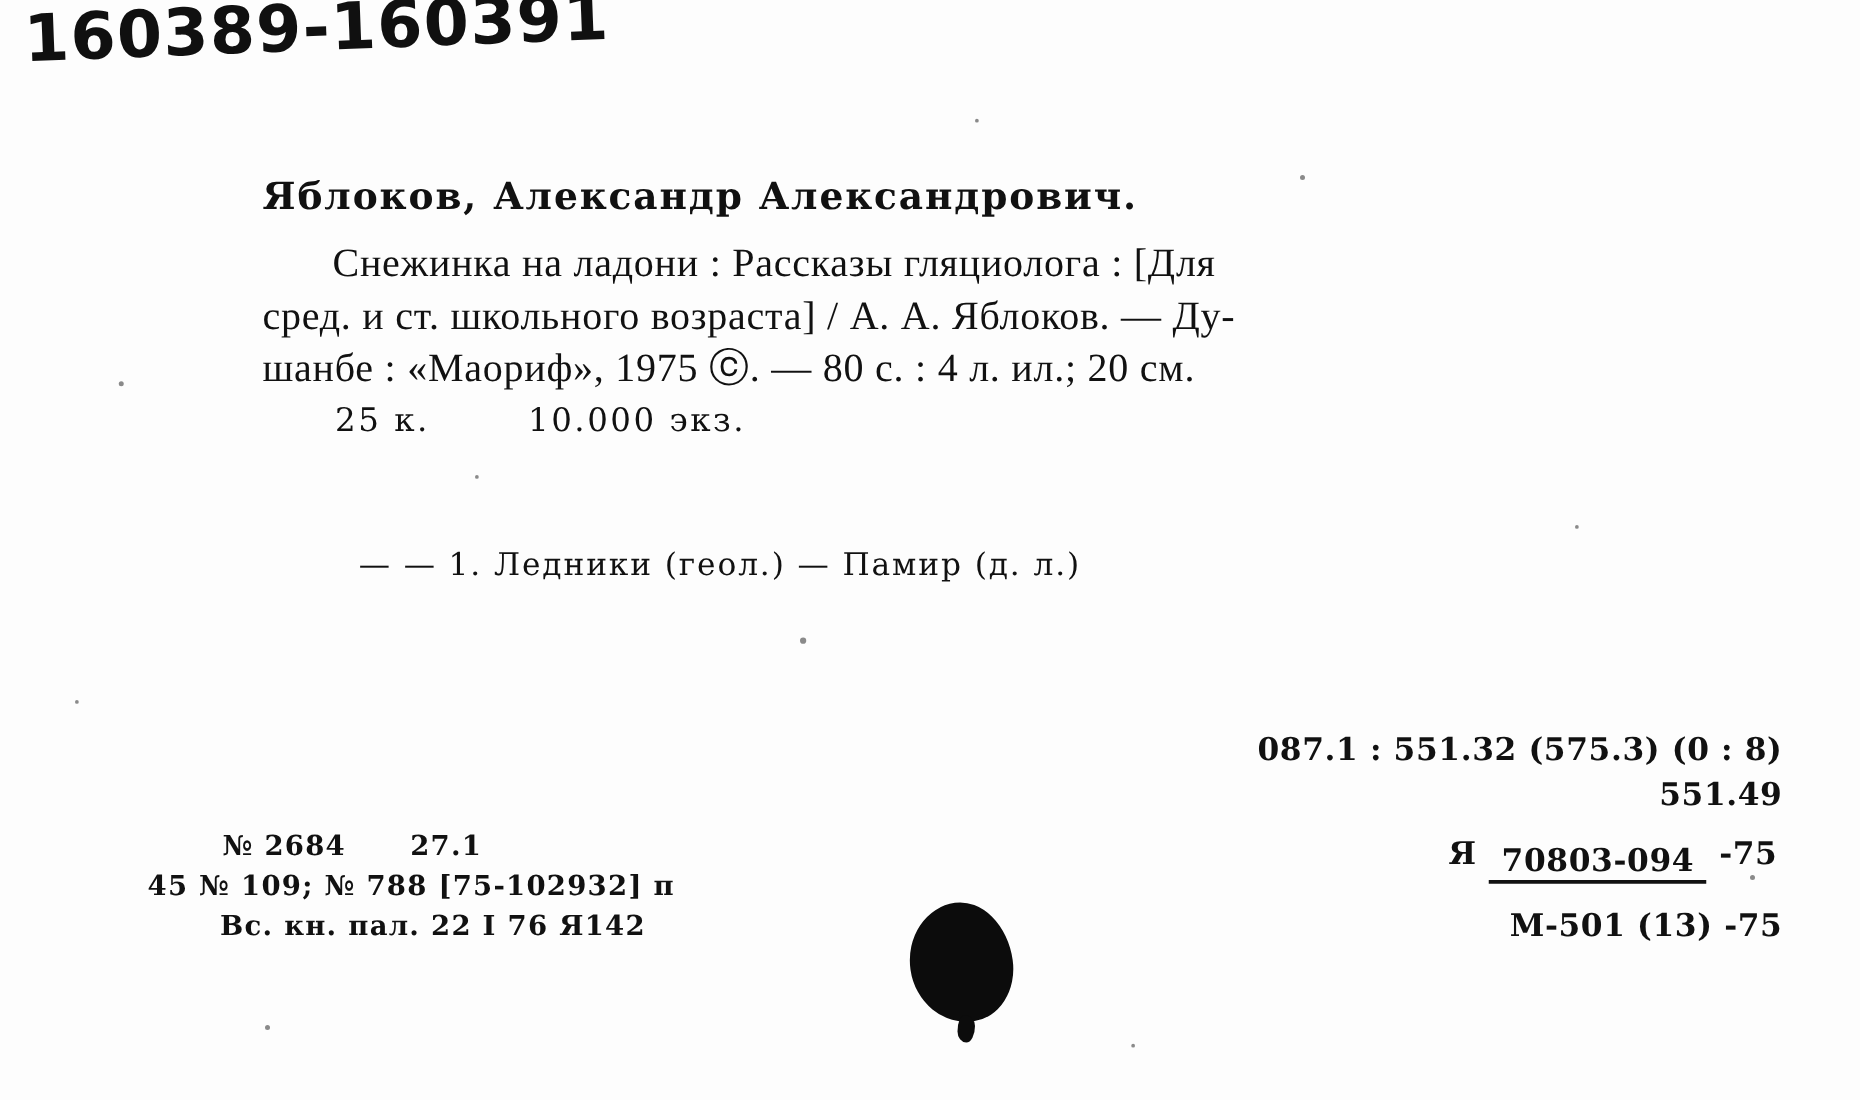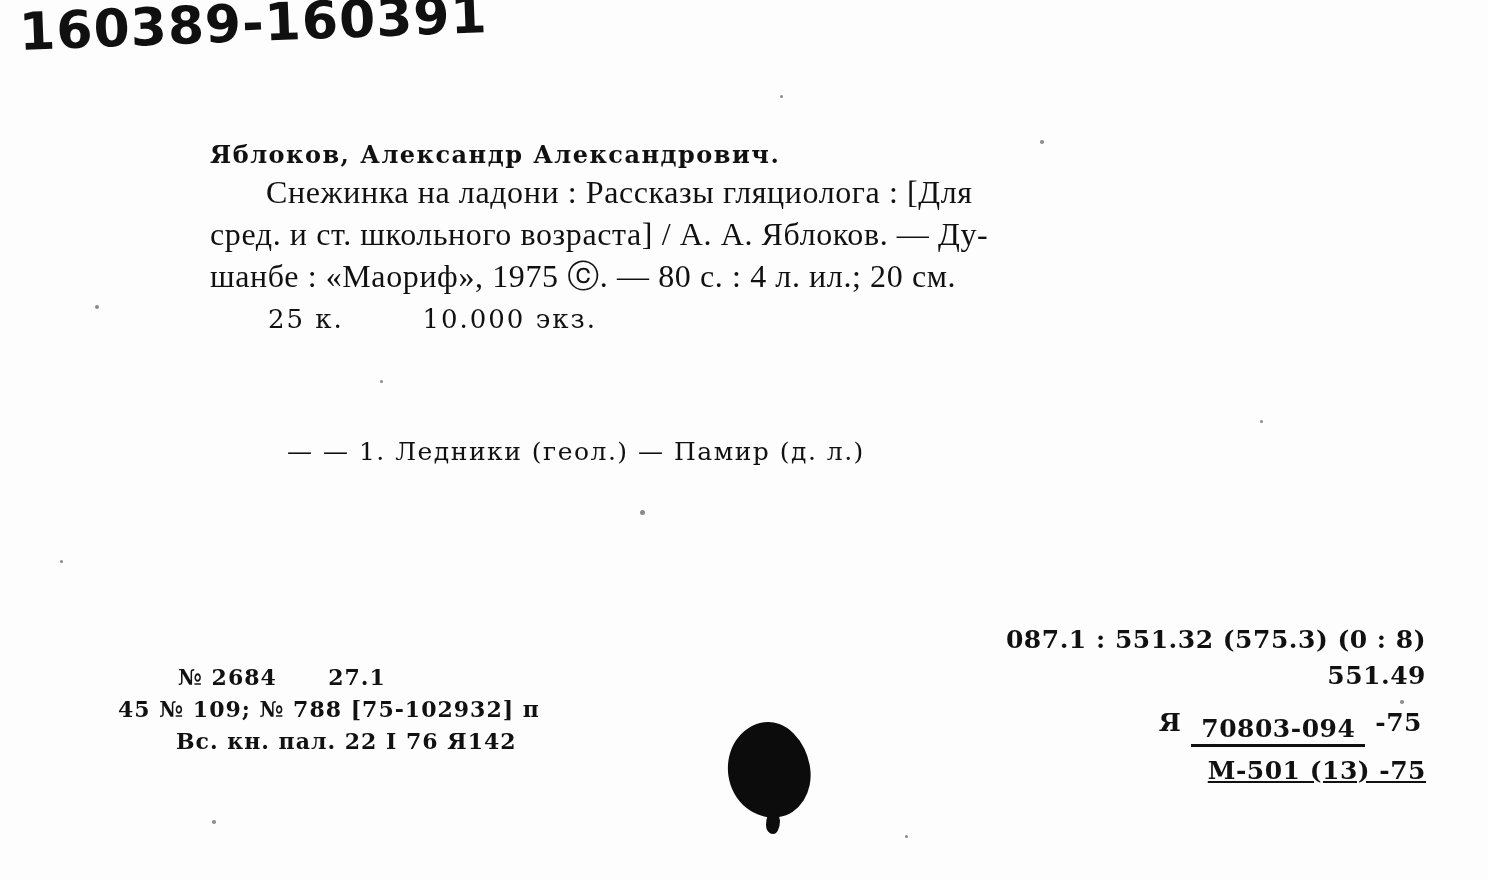--- a/index.html
+++ b/index.html
@@ -43,23 +43,23 @@
   
   #bib {
     position: absolute;
     left: 210px;
     top: 140px;
     width: 1210px;
   }
   .author {
     font-family: "DejaVu Serif", serif;
     font-weight: 700;
-    font-size: 24px;
+    font-size: 30px;
     letter-spacing: 1.5px;
-    margin-bottom: 2px;
+    margin-bottom: 14px;
     white-space: nowrap;
   }
   .title-block {
     font-family: "Liberation Serif", serif;
     font-size: 32px;
     line-height: 1.32;
     letter-spacing: .6px;
   }
   .title-line1 { text-indent: 56px; }
   .price-line {
@@ -103,21 +103,21 @@
     position: absolute;
     right: 62px;
     top: 582px;
     font-family: "DejaVu Serif", serif;
     font-weight: 700;
     font-size: 25px;
     letter-spacing: .5px;
     text-align: right;
     line-height: 1.45;
   }
-  #right-codes .udc { white-space: nowrap; margin-top: 40px; }
+  #right-codes .udc { white-space: nowrap; }
   #right-codes .udc2 { white-space: nowrap; }
   .frac {
     display: inline-block;
     position: relative;
     margin-top: 4px;
   }
   .frac-row {
     display: flex;
     align-items: center;
     justify-content: flex-end;
@@ -126,21 +126,21 @@
   .frac-stack {
     display: inline-block;
     text-align: center;
     padding: 0 6px;
     margin-top: 12px;
   }
   .frac-num {
     border-bottom: 3px solid #111;
     padding: 0 10px 1px 10px;
   }
-  .frac-den { padding-top: 6px; text-decoration: underline; }
+  .frac-den { padding-top: 16px; }
   .frac-side { padding: 0 4px; }
 
   
   #blot {
     position: absolute;
     left: 728px;
     top: 722px;
     width: 82px;
     height: 96px;
     background: #0c0c0c;

